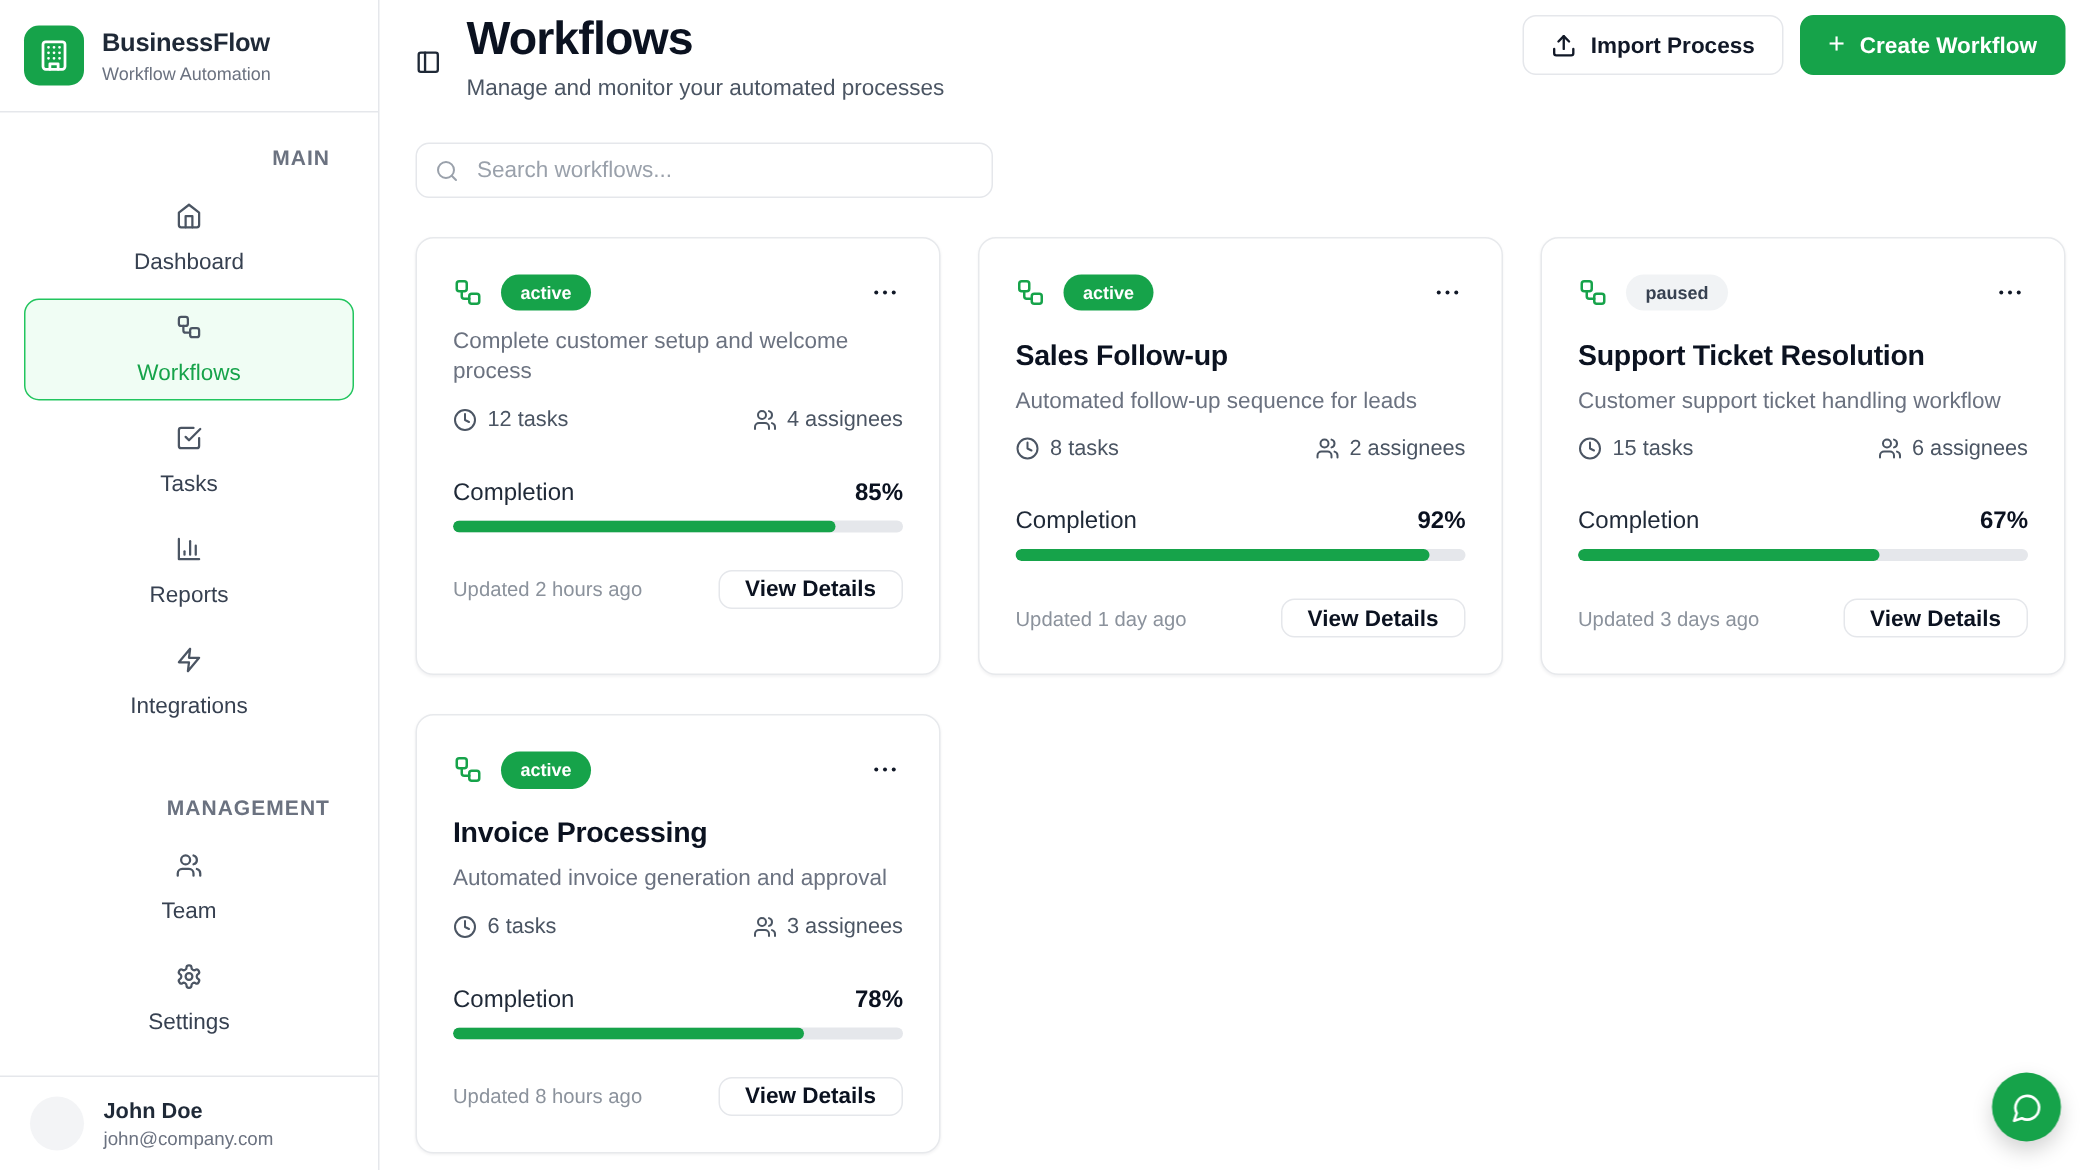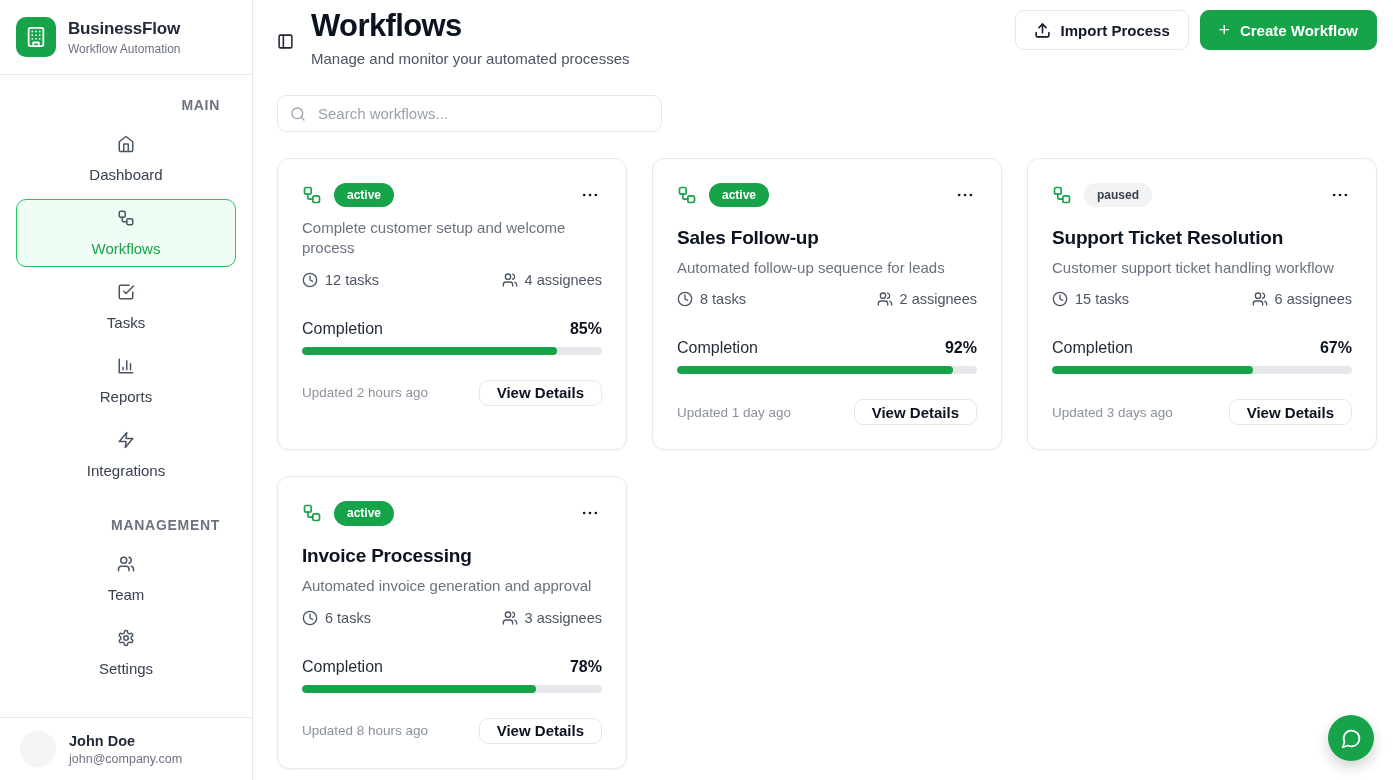--- a/index.html
+++ b/index.html
@@ -27,21 +27,21 @@
     position:fixed;left:0;top:0;width:253px;height:780px;
     background:#fff;border-right:1px solid var(--border);
     display:flex;flex-direction:column;
   }
   .brand{display:flex;align-items:center;gap:12px;padding:17px 16px;border-bottom:1px solid var(--border);}
   .logo{width:40px;height:40px;border-radius:10px;background:var(--accent);display:grid;place-items:center;}
   .brand-name{font-size:17px;font-weight:700;color:#1f2937;letter-spacing:-0.2px;}
   .brand-tag{font-size:12px;color:var(--text-gray);margin-top:3px;}
   .nav{flex:1;padding:22px 16px 0;}
   .section-label{font-size:14px;font-weight:700;color:var(--text-gray);letter-spacing:.7px;margin:0 16px 12px;text-align:right;}
-  .section-label.mgmt{margin-top:28px;}
+  .section-label.mgmt{margin-top:41px;}
   .nav-item{
     display:flex;align-items:center;gap:13px;
     padding:9px 14px;margin-bottom:6px;border-radius:10px;
     font-size:15px;color:var(--text-mid);border:1px solid transparent;cursor:pointer;flex-direction:column;
   }
   .nav-item.active{background:var(--accent-bg);border-color:var(--accent-border);color:var(--accent);}
   .nav-item .icn{color:#4b5563;}
   .user{
     border-top:1px solid var(--border);padding:13px 20px;
     display:flex;align-items:center;gap:13px;cursor:pointer;

